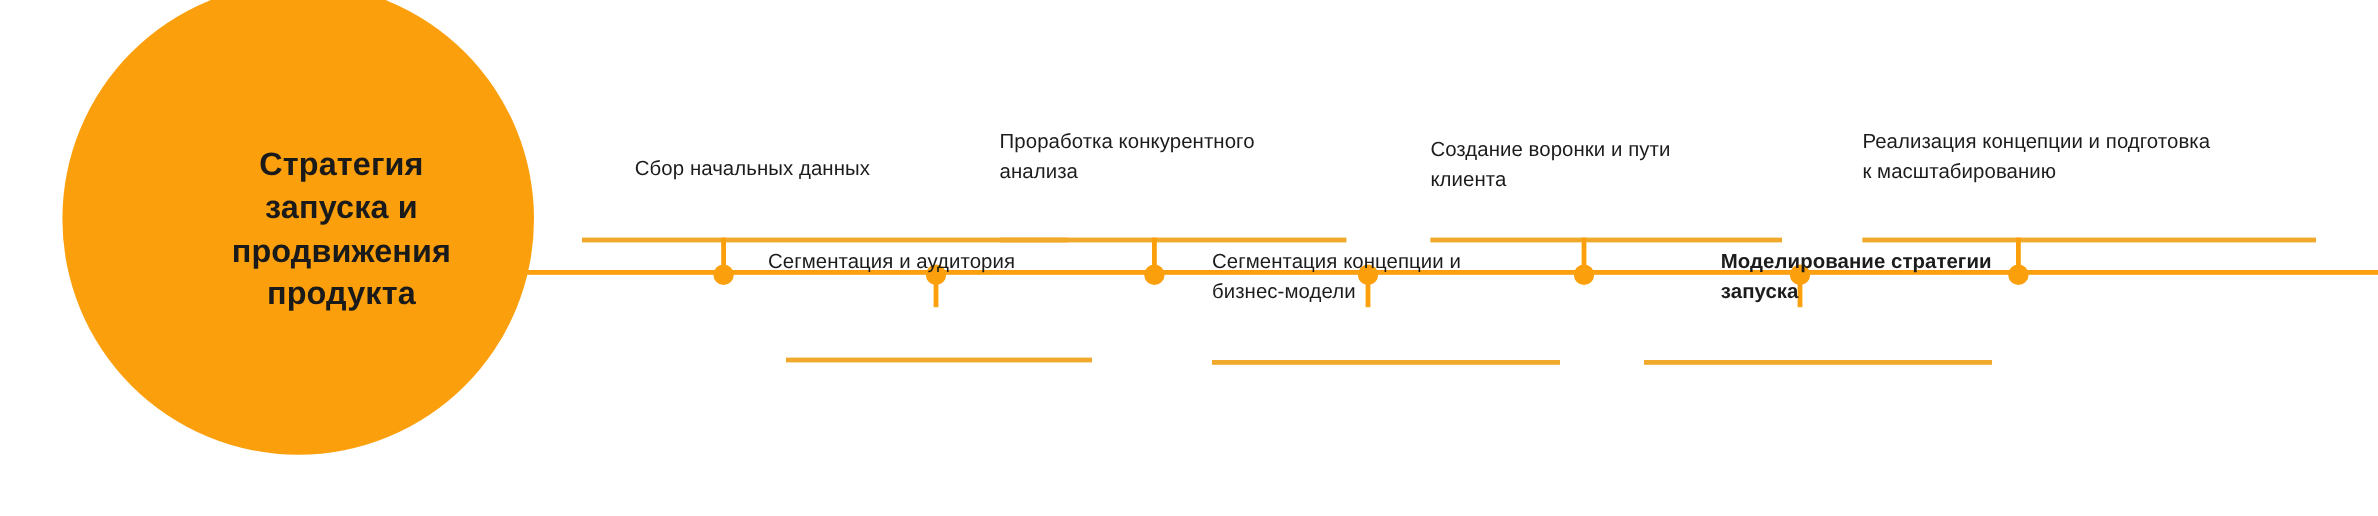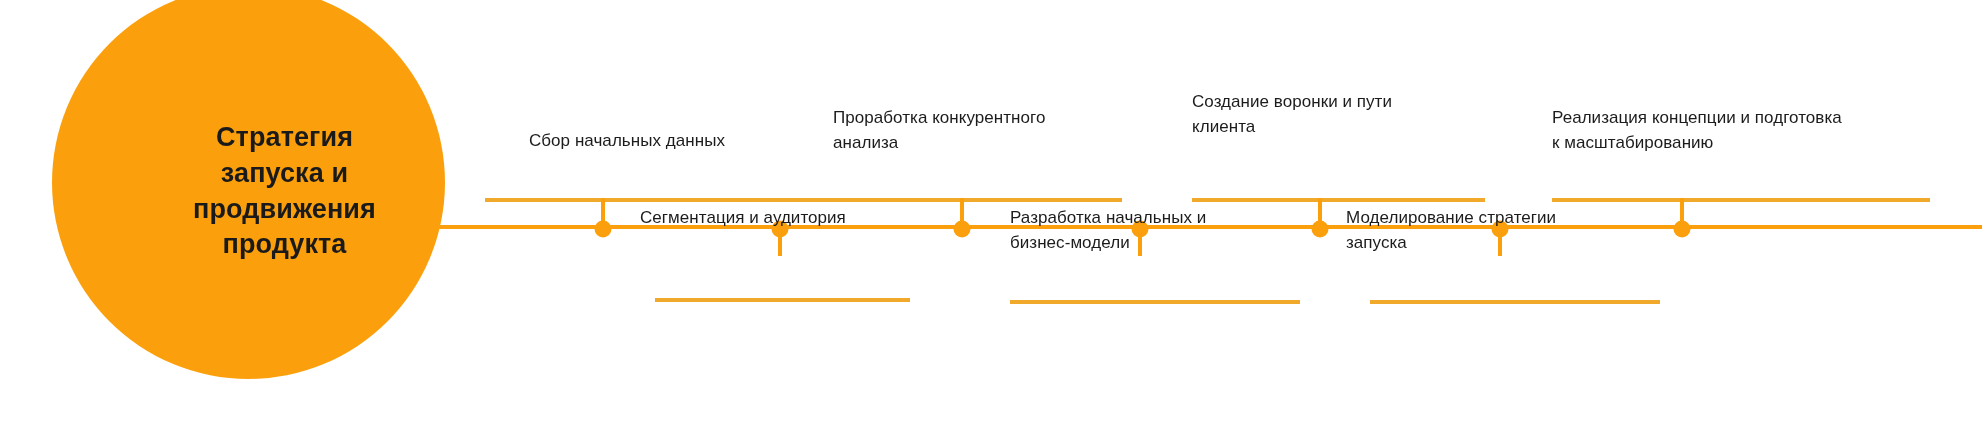--- a/index.html
+++ b/index.html
@@ -106,31 +106,31 @@
       <div class="dot" style="left: 780px; top: 229px;"></div>
       <div class="caption" style="left: 640px; top: 205px;">Сегментация и аудитория</div>
       <div class="rule" style="left: 833px; width: 289px; top: 198px;"></div>
       <div class="stem" style="left: 962px; top: 198px; height: 29px;"></div>
       <div class="dot" style="left: 962px; top: 229px;"></div>
       <div class="caption" style="left: 833px; top: 105px;">Проработка конкурентного
 анализа</div>
       <div class="rule" style="left: 1010px; width: 290px; top: 300px;"></div>
       <div class="stem" style="left: 1140px; top: 227px; height: 29px;"></div>
       <div class="dot" style="left: 1140px; top: 229px;"></div>
-      <div class="caption" style="left: 1010px; top: 205px;">Разработка начальных и
+      <div class="caption" style="left: 1010px; top: 205px;">Сегментация концепции и
 бизнес-модели</div>
       <div class="rule" style="left: 1192px; width: 293px; top: 198px;"></div>
       <div class="stem" style="left: 1320px; top: 198px; height: 29px;"></div>
       <div class="dot" style="left: 1320px; top: 229px;"></div>
-      <div class="caption" style="left: 1192px; top: 89px;">Создание воронки и пути
+      <div class="caption" style="left: 1192px; top: 112px;">Создание воронки и пути
 клиента</div>
       <div class="rule" style="left: 1370px; width: 290px; top: 300px;"></div>
       <div class="stem" style="left: 1500px; top: 227px; height: 29px;"></div>
       <div class="dot" style="left: 1500px; top: 229px;"></div>
-      <div class="caption" style="left: 1346px; top: 205px;">Моделирование стратегии
+      <div class="caption" style="left: 1434px; top: 205px; font-weight: bold;">Моделирование стратегии
 запуска</div>
       <div class="rule" style="left: 1552px; width: 378px; top: 198px;"></div>
       <div class="stem" style="left: 1682px; top: 198px; height: 29px;"></div>
       <div class="dot" style="left: 1682px; top: 229px;"></div>
       <div class="caption" style="left: 1552px; top: 105px;">Реализация концепции и подготовка
 к масштабированию</div>
     </div>
 
 </div>
 

